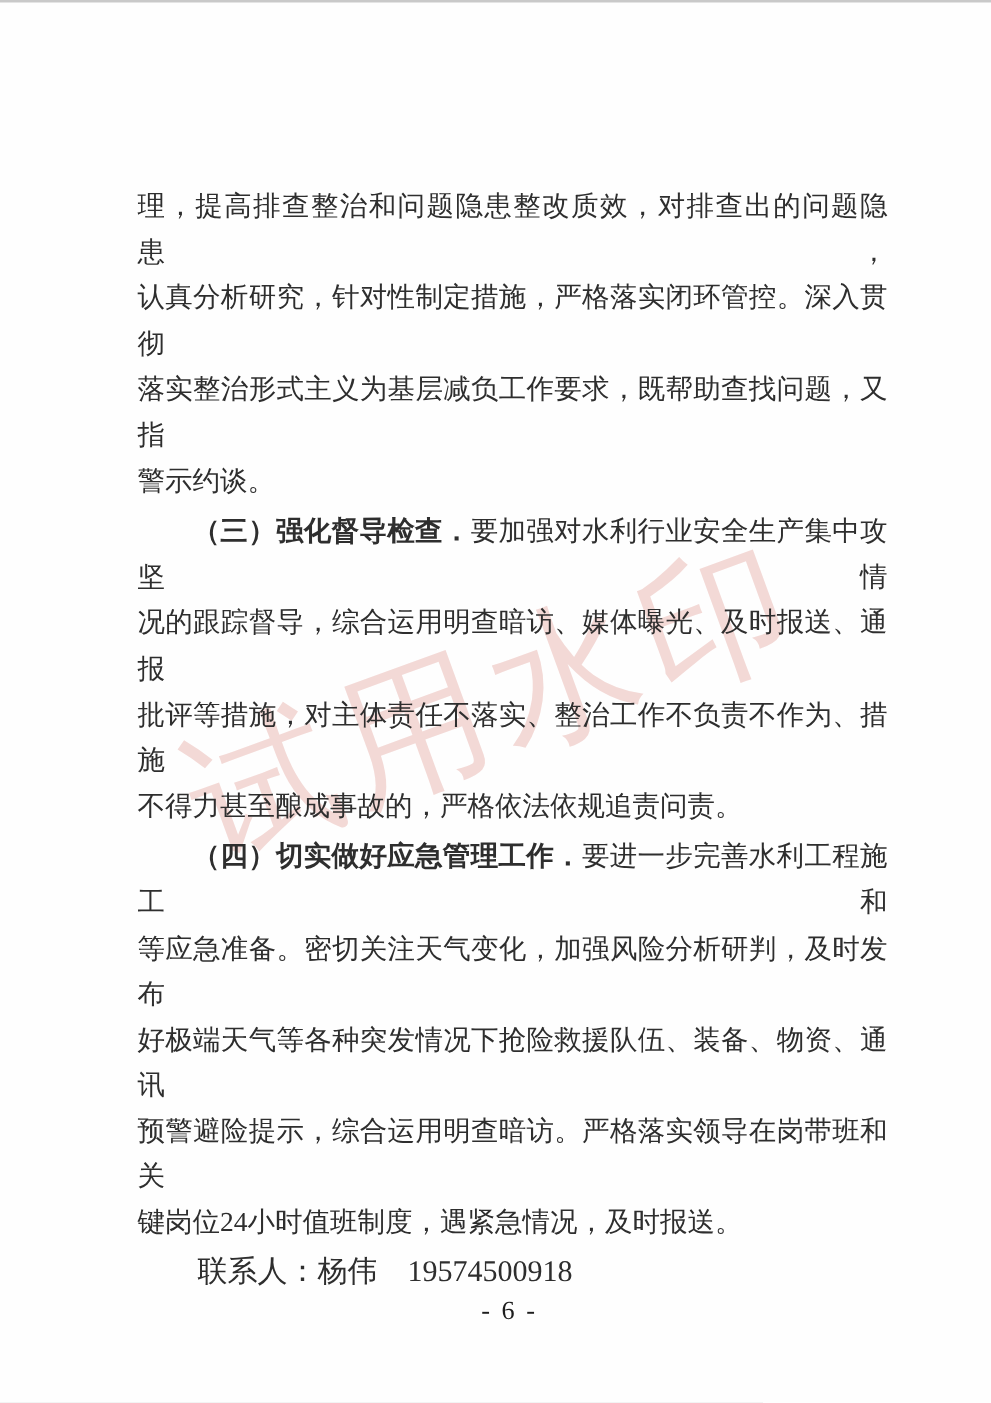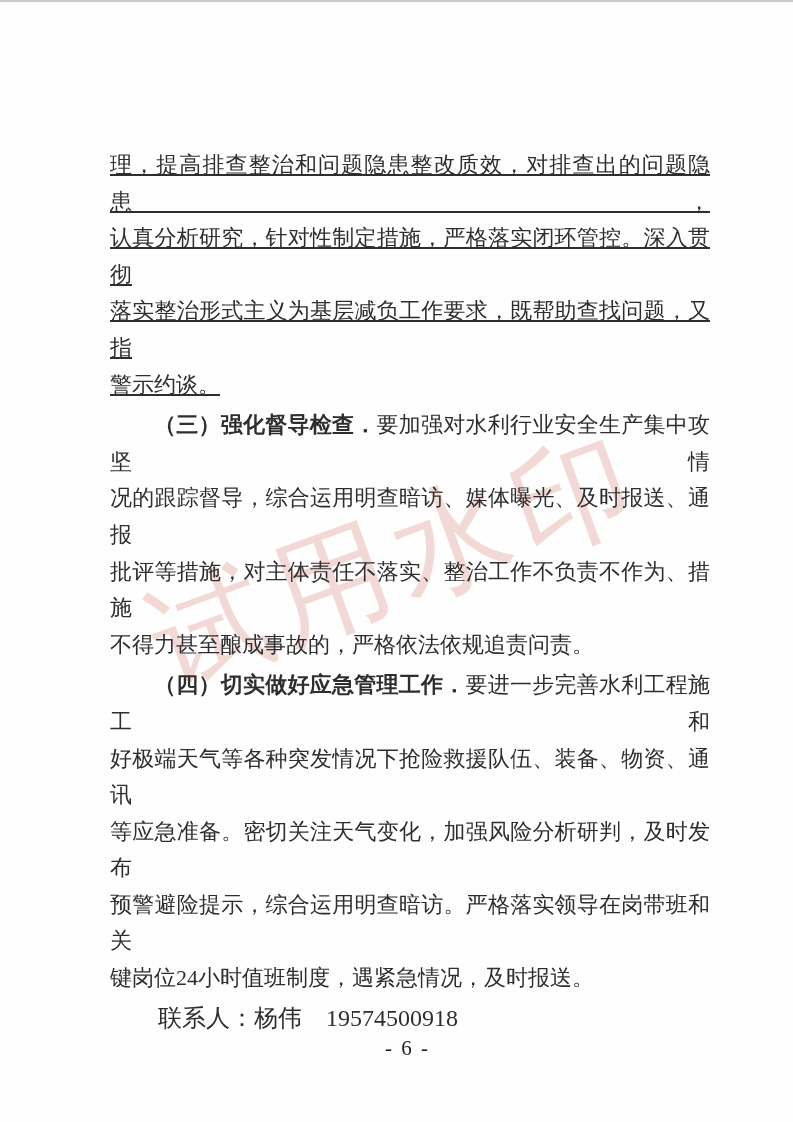--- a/index.html
+++ b/index.html
@@ -22,21 +22,21 @@
     transform:rotate(-20deg);
     white-space:nowrap;
     z-index:1;
     font-weight:400;
     user-select:none;
   }
   .content{
     position:absolute;left:110px;top:0;width:600px;z-index:2;
   }
   .para{margin:0;padding:0;}
-  .p1{margin-top:147px;text-decoration:underline;}
+  .p1{margin-top:147px;}
   .p2{margin-top:4px;}
   .p3{margin-top:4px;}
   .ln{
     font-size:22px;line-height:36.6px;
     text-align:justify;text-align-last:justify;
     white-space:normal;
   }
   .ln.last{text-align-last:left;}
   .ln.indent{text-indent:2em;}
   .ln b{font-weight:700;margin-top:28px;}
@@ -70,22 +70,22 @@
 
     <div class="para p2">
       <div class="ln indent"><b>（三）强化督导检查．</b><span>要加强对水利行业安全生产集中攻坚情</span></div>
       <div class="ln">况的跟踪督导，综合运用明查暗访、媒体曝光、及时报送、通报</div>
       <div class="ln">批评等措施，对主体责任不落实、整治工作不负责不作为、措施</div>
       <div class="ln last">不得力甚至酿成事故的，严格依法依规追责问责。</div>
     </div>
 
     <div class="para p3">
       <div class="ln indent"><b>（四）切实做好应急管理工作．</b><span>要进一步完善水利工程施工和</span></div>
+      <div class="ln">等应急准备。密切关注天气变化，加强风险分析研判，及时发布</div>
       <div class="ln">好极端天气等各种突发情况下抢险救援队伍、装备、物资、通讯</div>
-      <div class="ln">等应急准备。密切关注天气变化，加强风险分析研判，及时发布</div>
       <div class="ln">预警避险提示，综合运用明查暗访。严格落实领导在岗带班和关</div>
       <div class="ln last">键岗位24小时值班制度，遇紧急情况，及时报送。</div>
     </div>
 
     <div class="contact"><span class="contact-label">联系人：</span><span class="person">杨伟</span><span class="phone">19574500918</span></div>
 
   </div>
 
   <div class="page-number">- 6 -</div>
 

